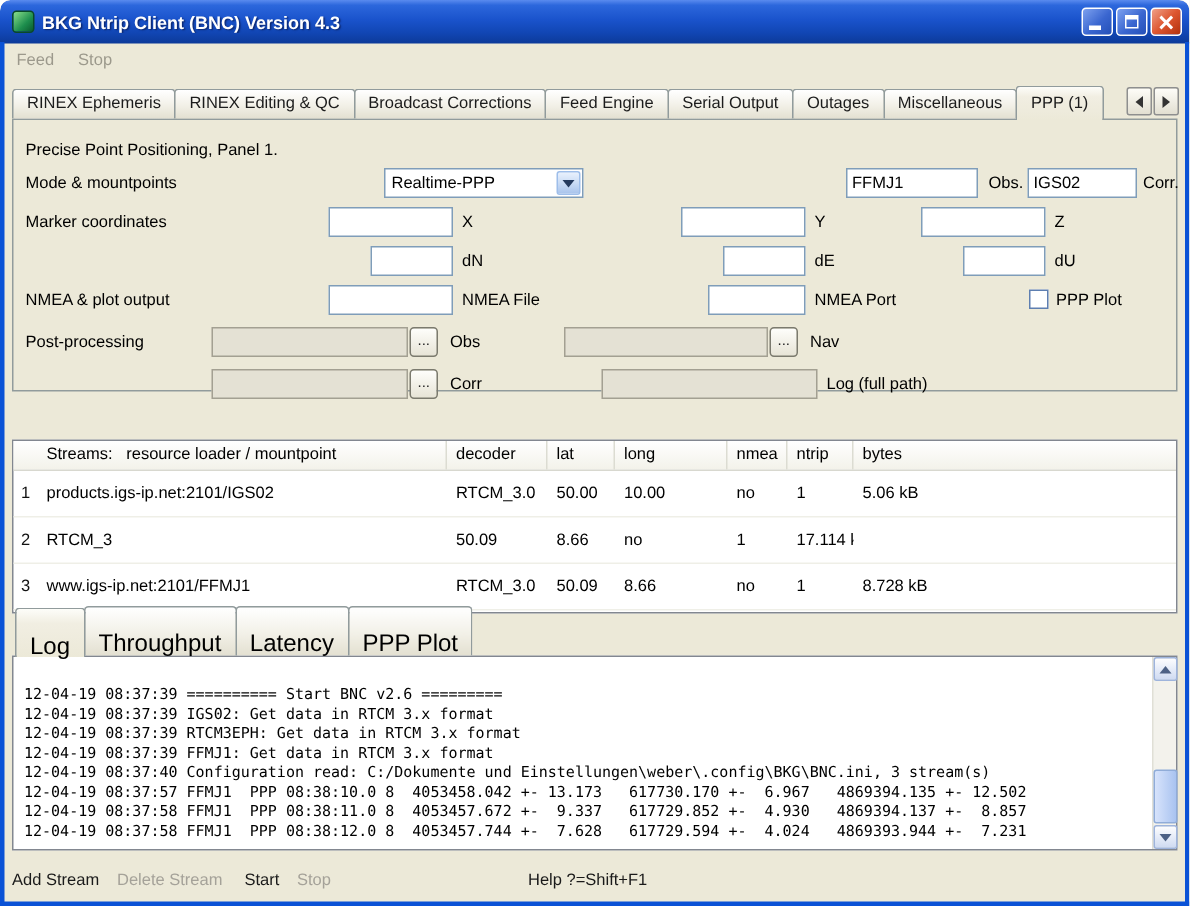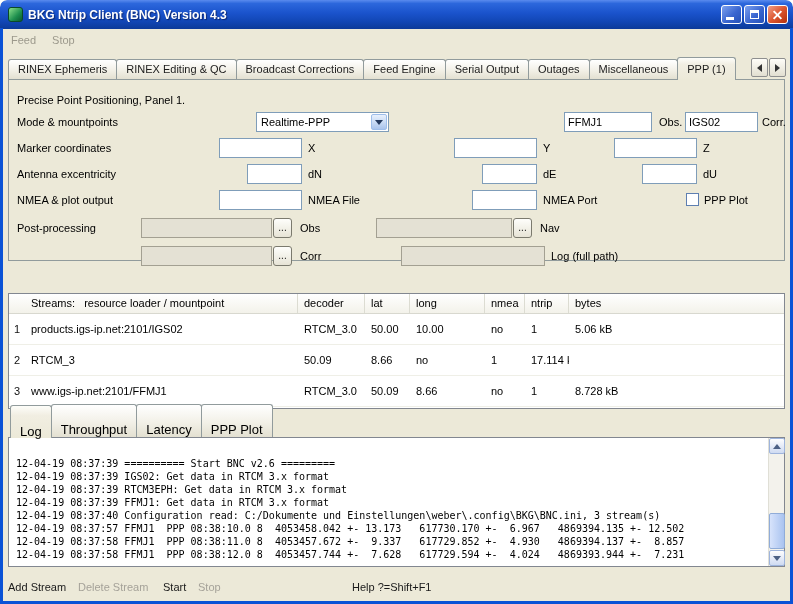--- a/index.html
+++ b/index.html
@@ -63,21 +63,21 @@
     background:linear-gradient(180deg,#FFFFFF,#F3F2EA); border-bottom:1px solid #D8D8CF; }
   .s-header > div { line-height:19px; padding-left:6px; white-space:pre; overflow:hidden; border-right:1px solid #DCDCD2; }
   .s-header > div:last-child { border-right:none; }
   .s-header > div:first-child { border-right:none; }
   .s-row { display:grid; grid-template-columns:16px 273px 67px 45px 75px 40px 44px 1fr; height:31px; border-bottom:1px solid #EFEFE7; }
   .s-row > div { line-height:30px; padding-left:6px; white-space:nowrap; overflow:hidden; }
   .s-row .rownum { padding-left:0; text-align:center; color:#111; }
 
   
   .bottom-tabs { position:absolute; top:416px; left:10px; height:21px; display:flex; align-items:flex-end; z-index:4; }
-  .btab { height:18px; line-height:17px; padding:16px 9px; font-size:13px; white-space:nowrap;
+  .btab { height:18px; line-height:17px; padding:16px 9px; font-size:16px; white-space:nowrap;
     background:linear-gradient(180deg,#FFFFFF,#F2F0E7 55%,#E3E0D1); border:1px solid #919B9C; border-bottom:none;
     border-radius:3px 3px 0 0; margin-right:-1px; }
   .btab.active { position:relative; height:21px; line-height:20px; margin-bottom:-1px; z-index:5;
     background:linear-gradient(180deg,#FDFDF9,#F1EEE2 30%,#ECE9D8); }
 
   
   .log-area { position:absolute; top:437px; left:8px; width:777px; height:130px; border:1px solid #828790; background:#fff; }
   .log-text { position:absolute; left:1px; top:0; right:17px; bottom:1px; overflow:hidden; padding:19px 4px 0 6px;
     font:10px "DejaVu Sans Mono",monospace; line-height:13px; color:#000; }
   .log-line { white-space:pre; }
@@ -153,21 +153,20 @@
     <div class="lbl" style="left:753px; top:32px;text-align:center;">Corr.</div>
 
     <div class="lbl" style="left:8px; top:58px;">Marker coordinates</div>
     <input class="txt" style="left: 210px; top: 58px; width: 83px;" value="">
     <div class="lbl" style="left:299px; top:58px;">X</div>
     <input class="txt" style="left: 445px; top: 58px; width: 83px;" value="">
     <div class="lbl" style="left:534px; top:58px;">Y</div>
     <input class="txt" style="left: 605px; top: 58px; width: 83px;" value="">
     <div class="lbl" style="left:694px; top:58px;">Z</div>
 
-    <div class="lbl" style="left:8px; top:84px;">Antenna excentricity</div>
     <input class="txt" style="left: 238px; top: 84px; width: 55px;" value="">
     <div class="lbl" style="left:299px; top:84px;">dN</div>
     <input class="txt" style="left: 473px; top: 84px; width: 55px;" value="">
     <div class="lbl" style="left:534px; top:84px;">dE</div>
     <input class="txt" style="left: 633px; top: 84px; width: 55px;" value="">
     <div class="lbl" style="left:694px; top:84px;">dU</div>
 
     <div class="lbl" style="left:8px; top:110px;">NMEA &amp; plot output</div>
     <input class="txt" style="left: 210px; top: 110px; width: 83px;" value="">
     <div class="lbl" style="left:299px; top:110px;">NMEA File</div>

